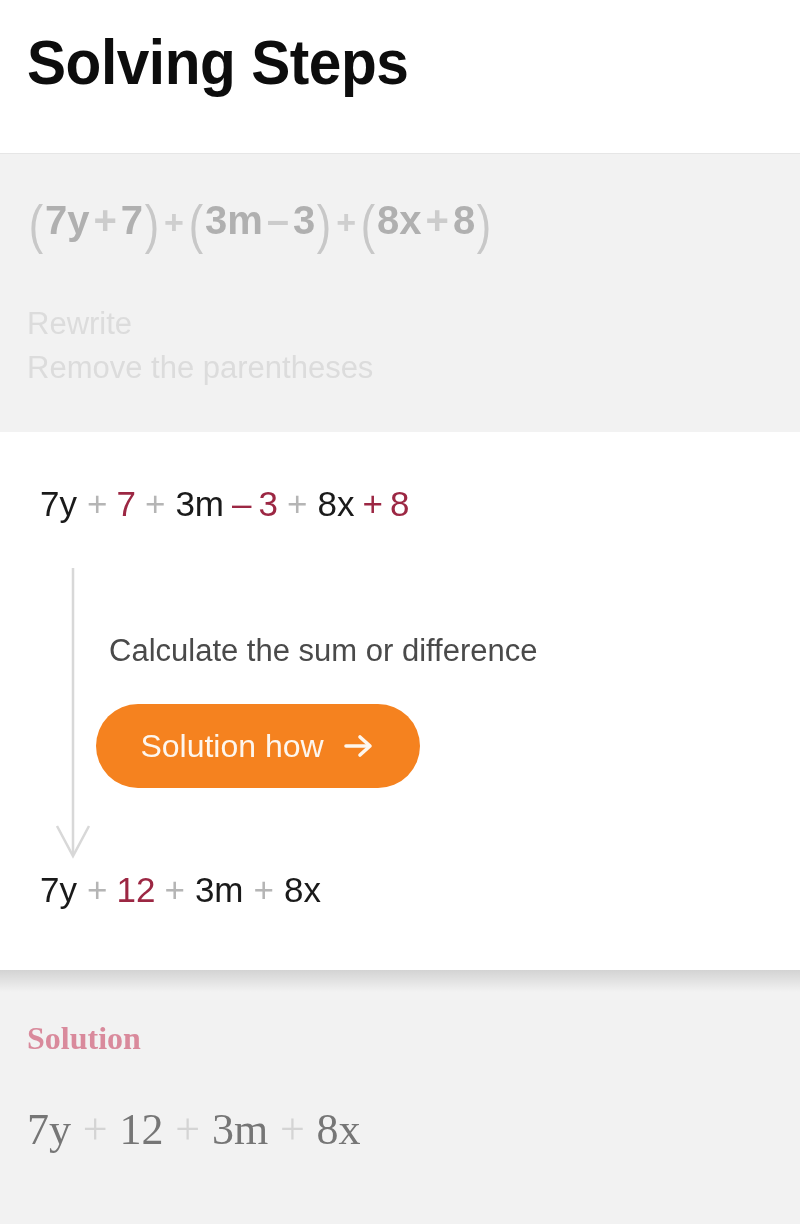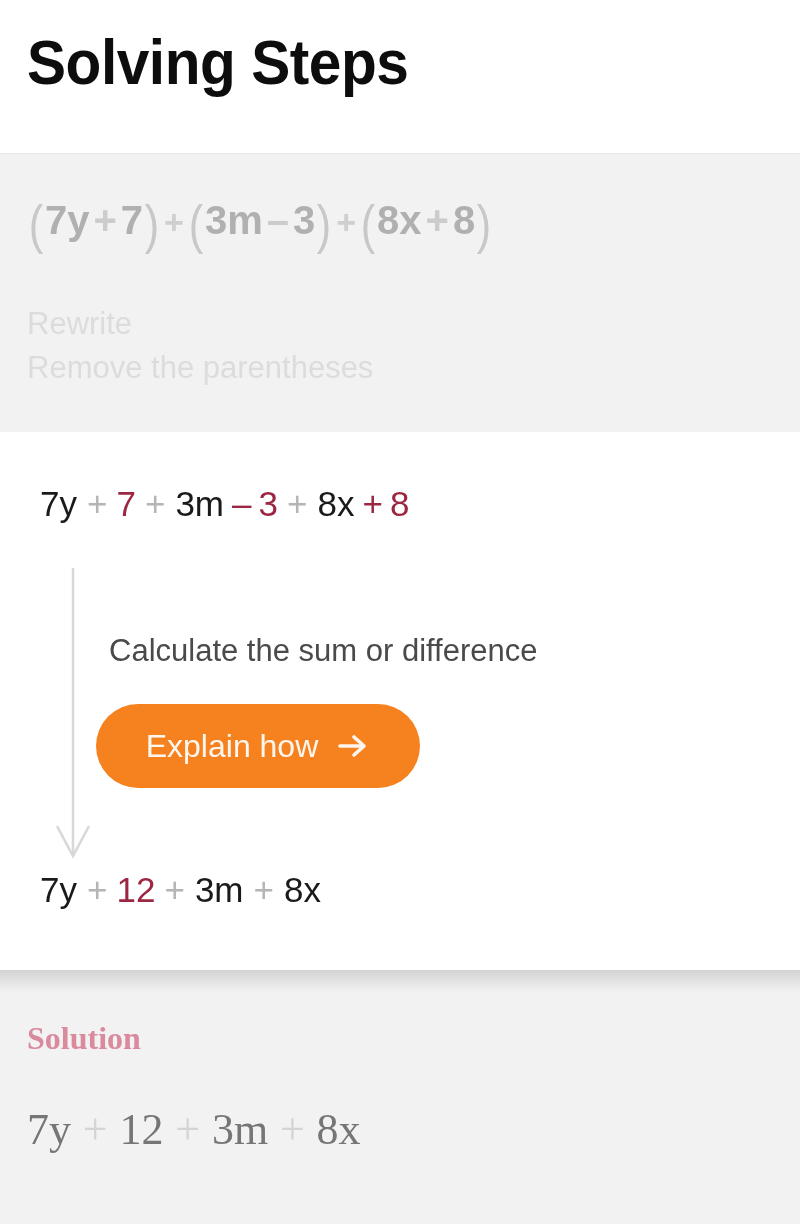--- a/index.html
+++ b/index.html
@@ -239,21 +239,21 @@
   <div class="flow-arrow">
     <svg width="36" height="292" viewBox="0 0 36 292" aria-hidden="true">
       <line x1="18" y1="0" x2="18" y2="286" stroke="#d8d8d8" stroke-width="2.5"></line>
       <polyline points="2,258 18,288 34,258" fill="none" stroke="#d8d8d8" stroke-width="2.5"></polyline>
     </svg>
   </div>
 
   <div class="step-hint">Calculate the sum or difference</div>
 
   <button class="explain-button">
-    <span class="explain-button-label">Explain how</span>
+    <span class="explain-button-label">Solution how</span>
     <span class="explain-button-arrow">
       <svg width="34" height="34" viewBox="0 0 34 34" aria-hidden="true">
         <line x1="4" y1="17" x2="27" y2="17" stroke="#fdf6ee" stroke-width="3.6" stroke-linecap="round"></line>
         <polyline points="18,8 28,17 18,26" fill="none" stroke="#fdf6ee" stroke-width="3.6" stroke-linecap="round" stroke-linejoin="round"></polyline>
       </svg>
     </span>
   </button>
 
   <div class="step-expression" id="step2"><span class="sp">7y</span> <span class="opg">+</span> <span class="hl">12</span> <span class="opg">+</span> <span class="sp">3m</span> <span class="opg">+</span> <span class="sp">8x</span></div>
 </div>

